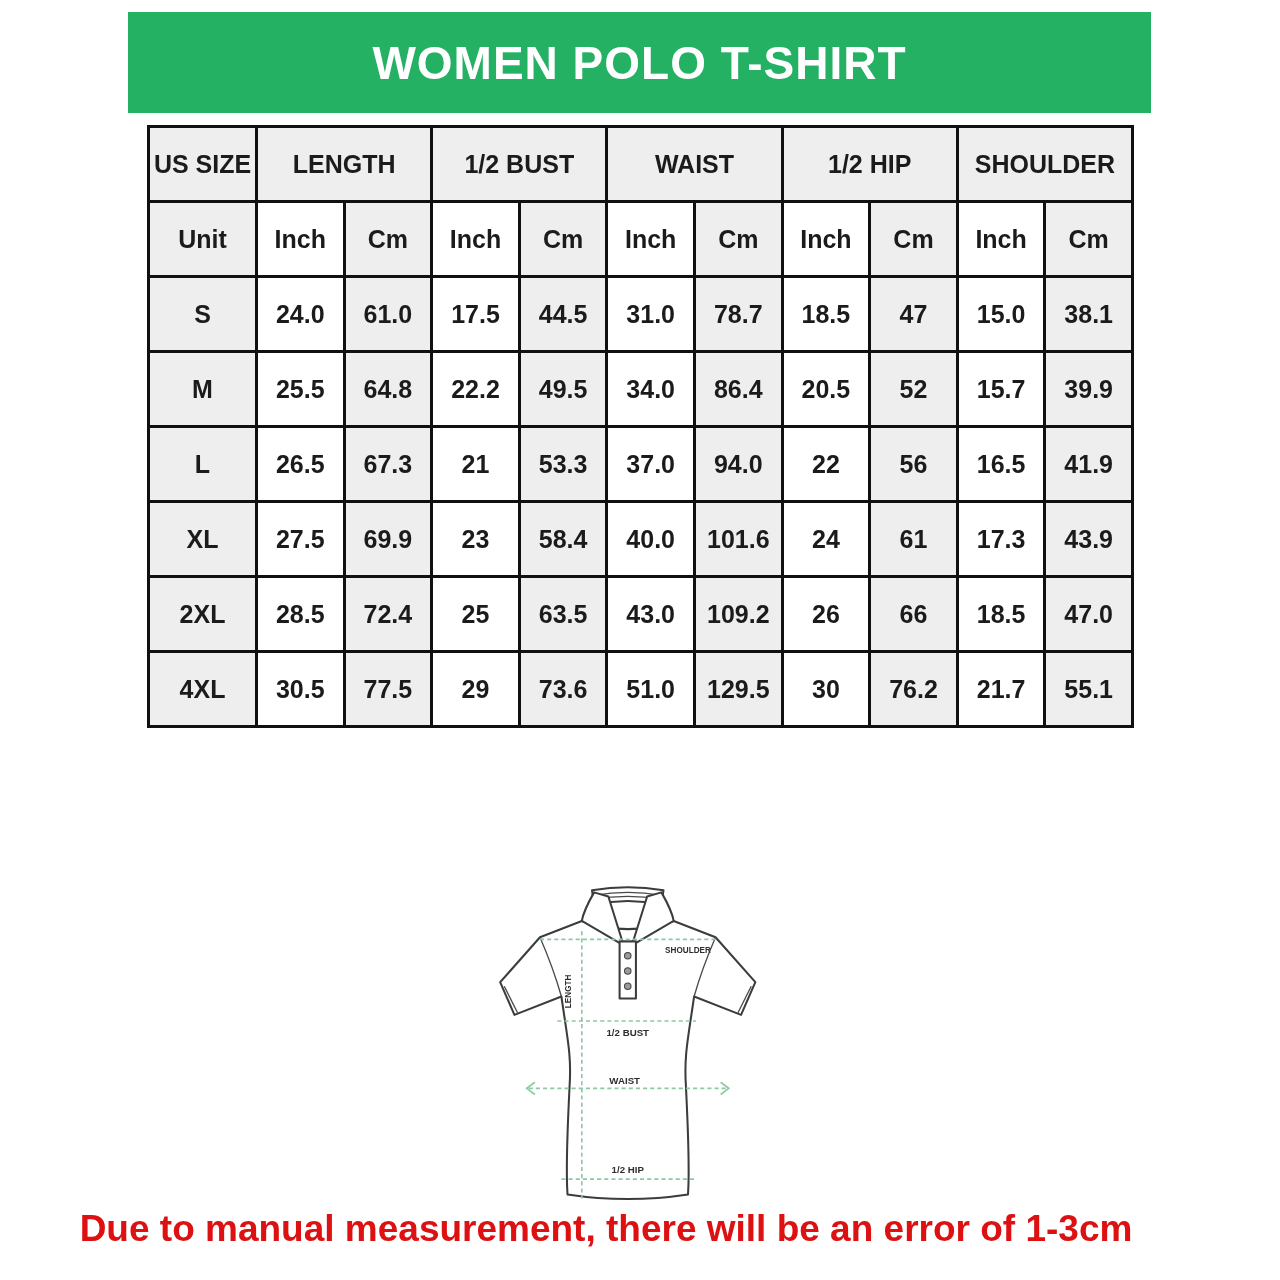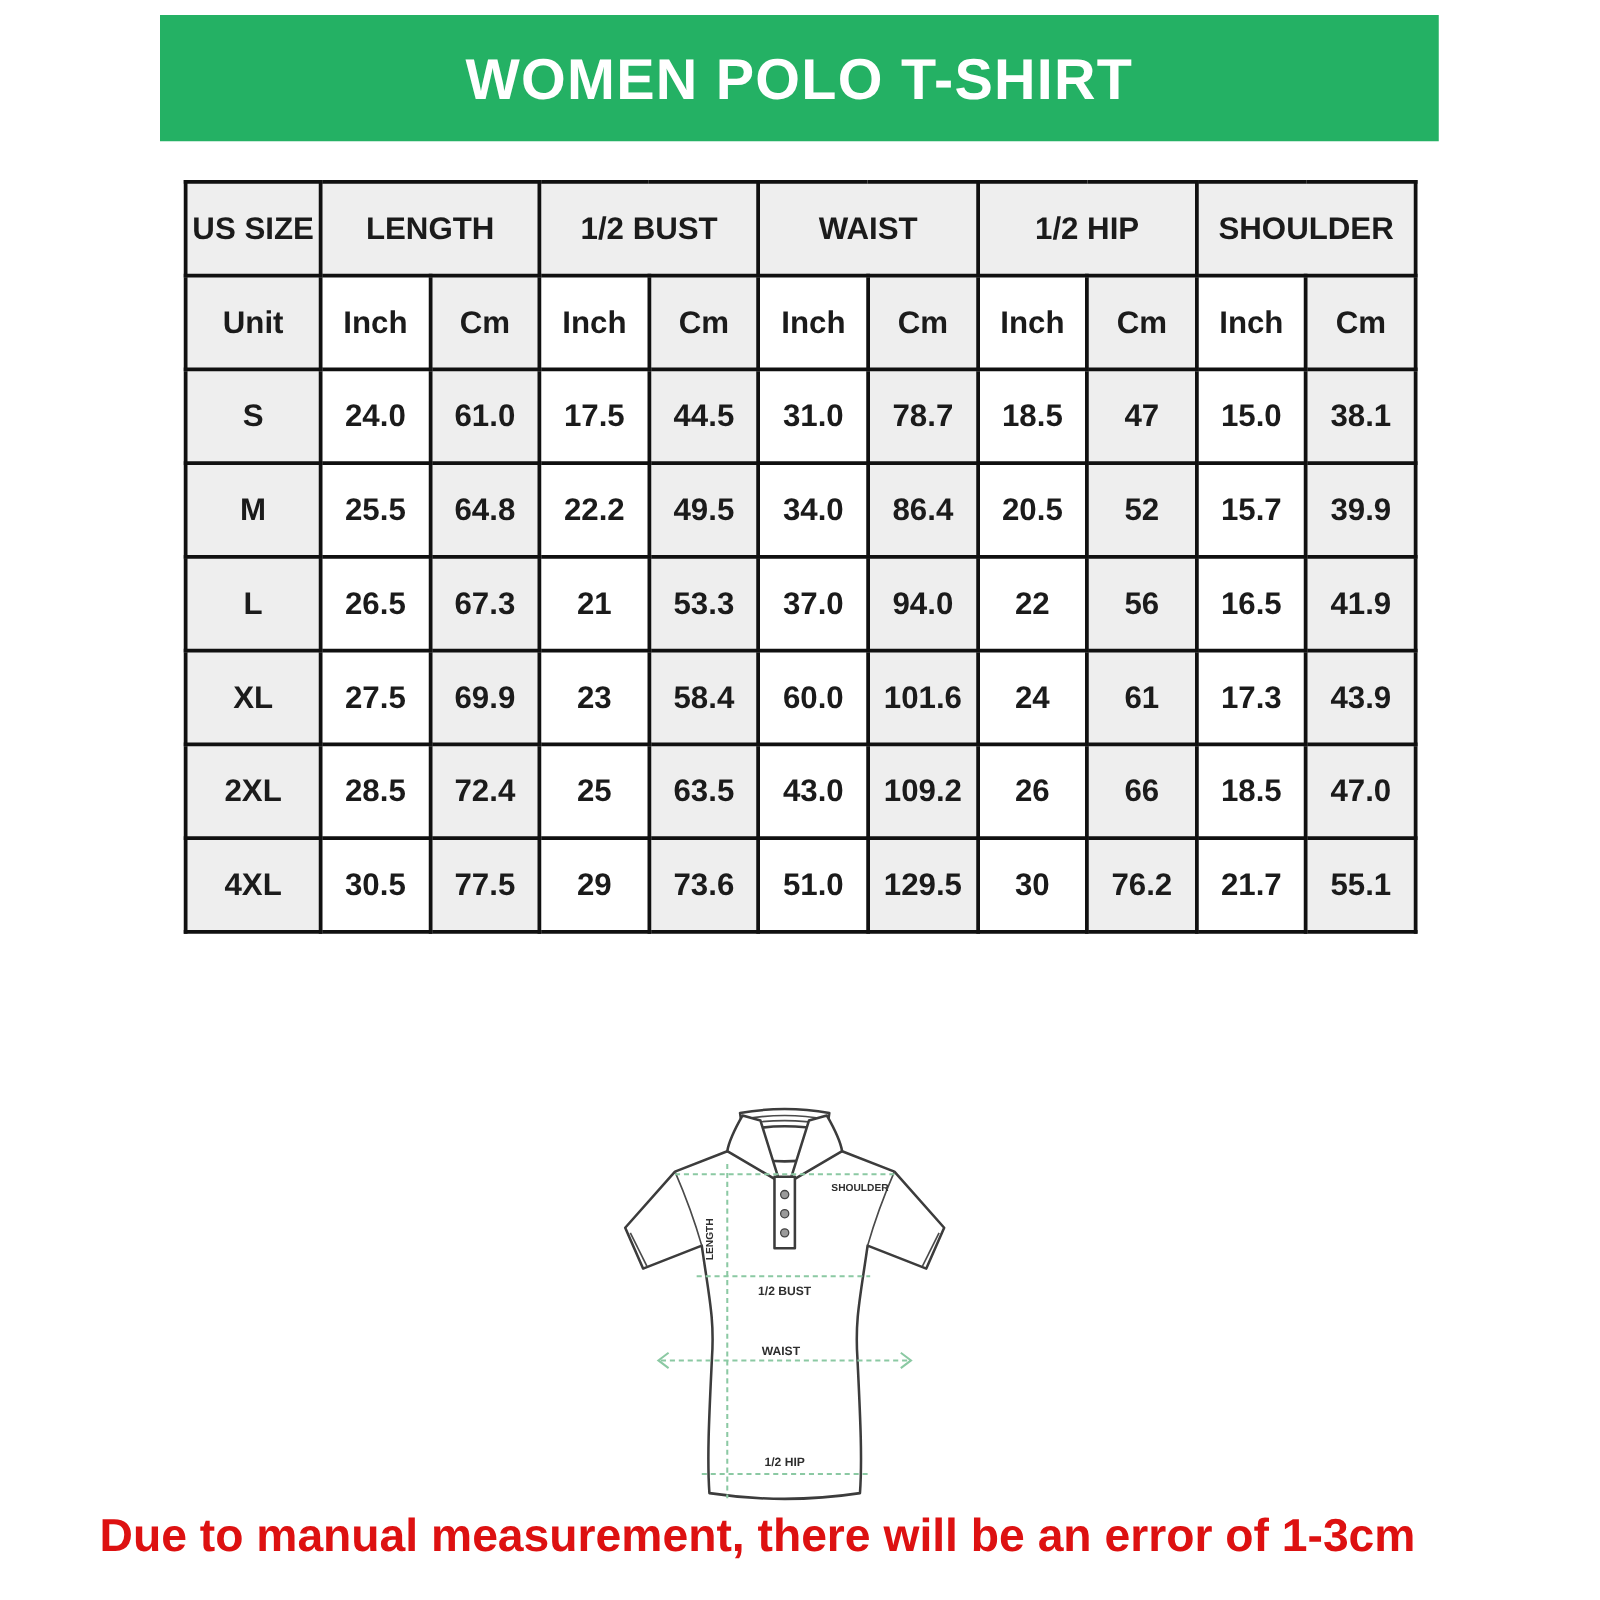--- a/index.html
+++ b/index.html
@@ -28,21 +28,20 @@
   .banner h1{
     color:#ffffff;
     font-size:46px;
     font-weight:bold;
     letter-spacing:1px;
   }
   .table-wrap{
     position:absolute;
     left:147px;top:125px;
     width:984px;
-    margin-top:19px;
   }
   table{
     border-collapse:collapse;
     table-layout:fixed;
     width:100%;
   }
   td,th{
     border:3px solid var(--border);
     height:75px;
     text-align:center;
@@ -159,21 +158,21 @@
           <td class="c-gray">56</td>
           <td class="c-white">16.5</td>
           <td class="c-gray">41.9</td>
         </tr>
         <tr>
           <td class="c-gray">XL</td>
           <td class="c-white">27.5</td>
           <td class="c-gray">69.9</td>
           <td class="c-white">23</td>
           <td class="c-gray">58.4</td>
-          <td class="c-white">60.0</td>
+          <td class="c-white">40.0</td>
           <td class="c-gray">101.6</td>
           <td class="c-white">24</td>
           <td class="c-gray">61</td>
           <td class="c-white">17.3</td>
           <td class="c-gray">43.9</td>
         </tr>
         <tr>
           <td class="c-gray">2XL</td>
           <td class="c-white">28.5</td>
           <td class="c-gray">72.4</td>

